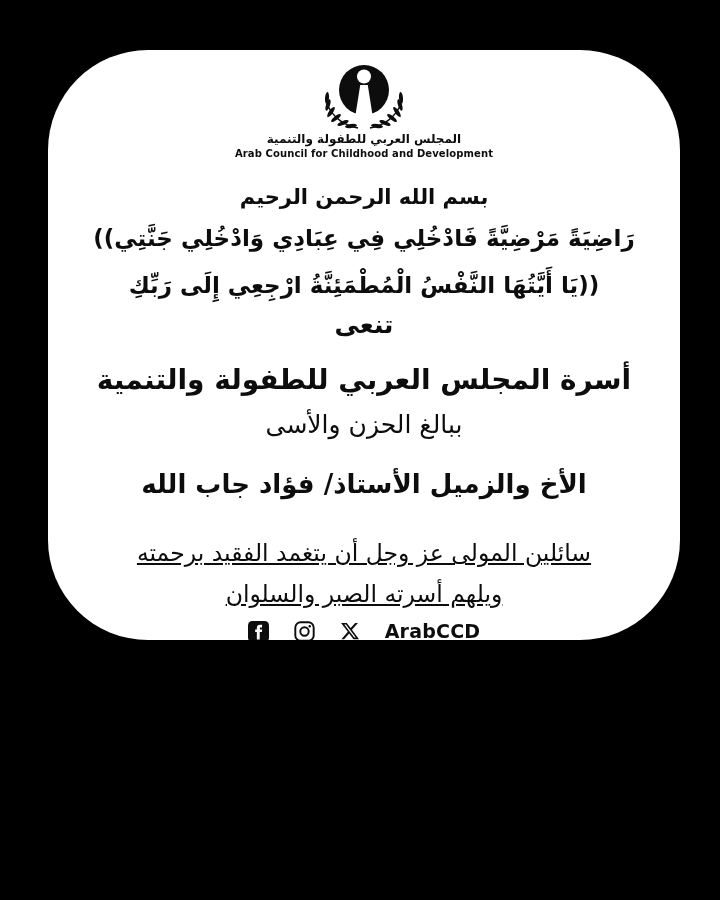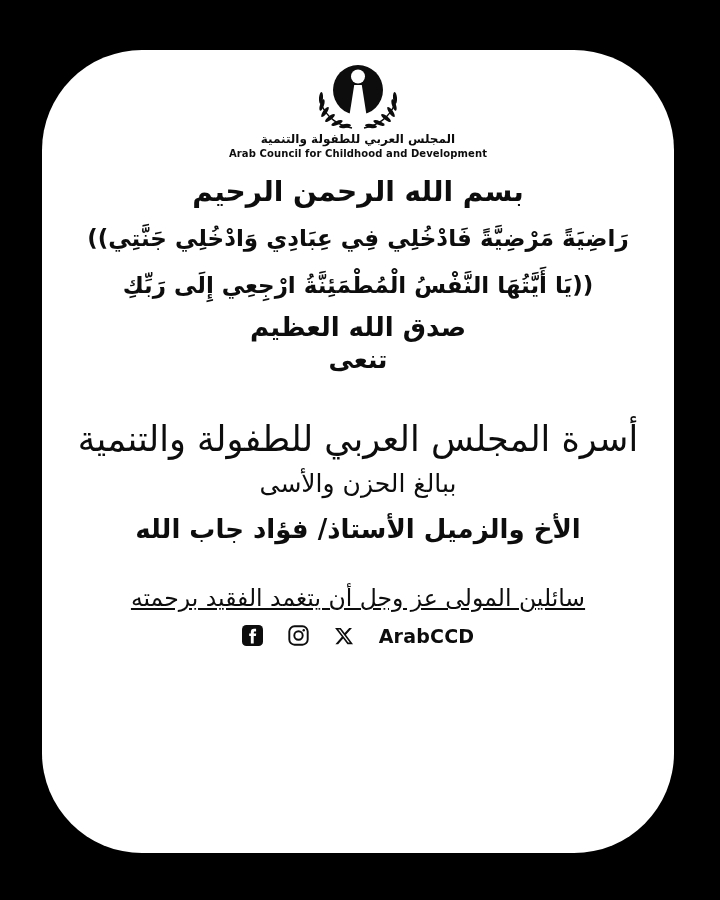--- a/index.html
+++ b/index.html
@@ -3,40 +3,40 @@
 <meta charset="utf-8">
 <style>
   html, body { margin:0; padding:0; }
   body {
     width:720px; height:900px; background:#000;
     font-family:"DejaVu Sans", sans-serif;
     -webkit-font-smoothing:antialiased;
   }
   .stage { position:relative; width:720px; height:900px; background:#000; overflow:hidden; }
   .card {
-    position:absolute; left:42px; top:50px; width:632px; height:803px;
+    position:absolute; left:48px; top:50px; width:632px; height:590px;
     background:#ffffff; border-radius:100px;
     display:flex; flex-direction:column; align-items:center;
     text-align:center; color:#0d0d0d; overflow:hidden;
   }
   .rtl { direction:rtl; unicode-bidi:isolate; }
 
   
   .logo-block { margin-top:13px; display:flex; flex-direction:column; align-items:center; }
   .logo-ar { font-size:12px; font-weight:bold; margin-top:1px; letter-spacing:0; }
   .logo-en { font-size:10px; font-weight:bold; margin-top:2px; letter-spacing:.1px; }
 
   
-  .basmala   { margin-top:14px; font-size:28px; font-weight:bold; line-height:1.35; }
+  .basmala   { margin-top:24px; font-size:21px; font-weight:bold; line-height:1.35; }
   .verse     { margin-top:4px;  font-size:23px; font-weight:bold; line-height:2.05; white-space:nowrap; }
   .sadaqa    { margin-top:2px;  font-size:26px; font-weight:bold; line-height:1.3; }
   .tanaa     { font-size:25px; font-weight:bold; }
-  .mourner   { margin-top:42px; font-size:35px; font-weight:normal; line-height:1.35; }
-  .sorrow    { margin-top:6px;  font-size:25px; font-weight:normal; }
-  .deceased  { margin-top:16px; font-size:26px; font-weight:bold; white-space:nowrap; }
+  .mourner   { margin-top:22px; font-size:28px; font-weight:bold; line-height:1.35; }
+  .sorrow    { margin-top:12px;  font-size:25px; font-weight:normal; }
+  .deceased  { margin-top:30px; font-size:26px; font-weight:bold; white-space:nowrap; }
   .prayer    { margin-top:34px; font-size:23.5px; font-weight:normal; line-height:1.72;text-decoration:underline; }
   .callig {
     margin-top:18px; height:96px; display:flex; align-items:center; justify-content:center;
     font-size:34px; font-weight:bold; letter-spacing:-1px;
   }
   .social-row {
     margin-top:6px; direction:ltr; display:flex; align-items:center; gap:25px;
   }
   .social-row svg { display:block; }
   .handle { font-size:19px; font-weight:bold; color:#0d0d0d; letter-spacing:.2px; }
@@ -78,31 +78,31 @@
       <div class="logo-en">Arab Council for Childhood and Development</div>
     </div>
 
     <div class="basmala rtl">بسم الله الرحمن الرحيم</div>
 
     <div class="verse rtl">
       <div>رَاضِيَةً مَرْضِيَّةً فَادْخُلِي فِي عِبَادِي وَادْخُلِي جَنَّتِي))</div>
       <div>((يَا أَيَّتُهَا النَّفْسُ الْمُطْمَئِنَّةُ ارْجِعِي إِلَى رَبِّكِ</div>
     </div>
 
-    <div class="sadaqa rtl">صدق الله العظيم</div>
 
     <div class="tanaa rtl">تنعى</div>
 
     <div class="mourner rtl">أسرة المجلس العربي للطفولة والتنمية</div>
     <div class="sorrow rtl">ببالغ الحزن والأسى</div>
 
     <div class="deceased rtl">الأخ والزميل الأستاذ/ فؤاد جاب الله</div>
 
     <div class="prayer rtl">
       <div>سائلين المولى عز وجل أن يتغمد الفقيد برحمته</div>
+      <div>ويلهم أسرته الصبر والسلوان</div>
     </div>
 
 
     <div class="social-row">
       <svg width="21" height="21" viewBox="0 0 24 24">
         <rect width="24" height="24" rx="5" fill="#0d0d0d"></rect>
         <path d="M15.9 12.7h-2.5V21h-3.3v-8.3H8.2V9.8h1.9V8.1c0-2.3 1.1-3.7 3.7-3.7h2.3v2.9h-1.6c-.9 0-1 .4-1 1.1v1.4h2.7z" fill="#ffffff"></path>
       </svg>
       <svg width="21" height="21" viewBox="0 0 24 24" fill="none">
         <rect x="1.5" y="1.5" width="21" height="21" rx="6" stroke="#0d0d0d" stroke-width="2.2"></rect>

